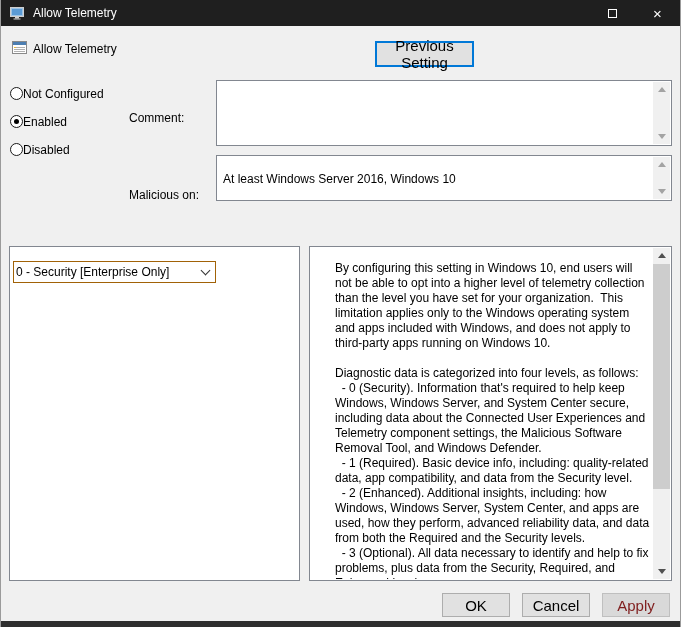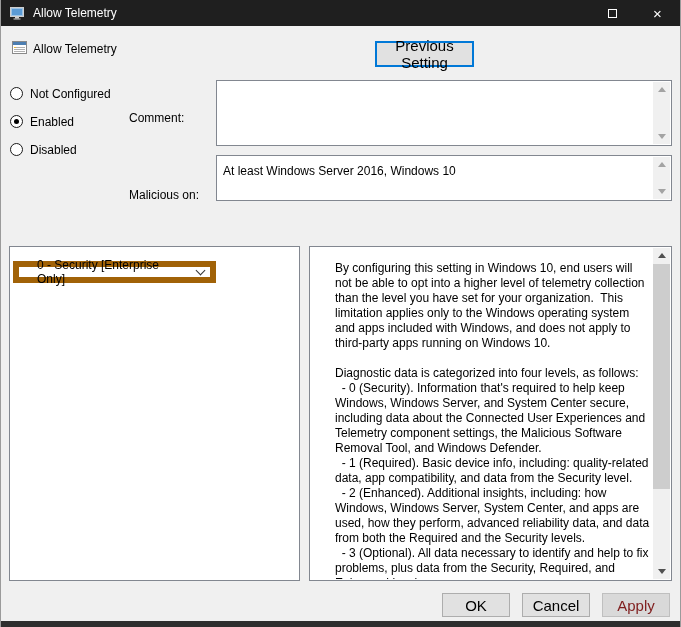--- a/index.html
+++ b/index.html
@@ -49,49 +49,49 @@
   
   .radio-row { position: absolute; left: 9px; display: flex; align-items: center; height: 15px; }
   .radio-circle {
     position: relative; width: 13px; height: 13px; flex: none;
     border: 1px solid #1a1a1a; border-radius: 50%; background: #fff;
   }
   .radio-circle.checked::after {
     content: ""; position: absolute; left: 3px; top: 3px;
     width: 5px; height: 5px; border-radius: 50%; background: #000;
   }
-  .radio-label { margin-left: 7px; }
+  .radio-label { }
   
   .lbl { position: absolute; margin-top: 27px; }
   
   .textbox { position: absolute; background: #fff; border: 1px solid #828790; }
   .comment-box { left: 215px; top: 80px; width: 456px; height: 66px; }
   .supported-box { left: 215px; top: 155px; width: 456px; height: 46px; }
-  .box-text { position: absolute; left: 6px; top: 8px; right: 22px; line-height: 15px; }
+  .box-text { position: absolute; left: 6px; top: 16px; right: 22px; line-height: 15px; }
   
   .sb {
     position: absolute; top: 1px; right: 1px; bottom: 1px; width: 17px;
     background: #f0f0f0;
     display: flex; flex-direction: column; justify-content: space-between;
   }
   .sb-btn { width: 17px; height: 15px; display: flex; align-items: center; justify-content: center; }
   .tri { width: 0; height: 0; display: block; }
   .tri.up   { border-left: 4px solid transparent; border-right: 4px solid transparent; border-bottom: 5px solid #a3a3a3; }
   .tri.down { border-left: 4px solid transparent; border-right: 4px solid transparent; border-top: 5px solid #a3a3a3; }
   .help-sb .tri.up   { border-bottom-color: #505050; }
   .help-sb .tri.down { border-top-color: #505050; }
   .sb-thumb { position: absolute; top: 16px; left: 0; width: 17px; height: 225px; background: #cdcdcd; }
   .help-sb { justify-content: flex-start; }
   .help-sb .sb-btn.bottom { position: absolute; bottom: 0; left: 0; }
   
   .options-panel { position: absolute; left: 8px; top: 246px; width: 291px; height: 335px; background: #fff; border: 1px solid #828790; }
   .dropdown {
     position: absolute; left: 12px; top: 261px; width: 203px; height: 22px;
-    background: #fff; border: 6px solid #a16207;
-    display: flex; align-items: center; padding-left: 18px;
+    background: #fff; border: 1px solid #a16207;
+    display: flex; align-items: center; padding-left: 2px;
   }
   .dropdown-chevron-box { margin-left: auto; width: 20px; height: 100%; display: flex; align-items: center; justify-content: center; }
   .chevron {
     width: 7px; height: 7px; display: block;
     border-right: 1px solid #333; border-bottom: 1px solid #333;
     transform: rotate(45deg); margin-top: -4px;
   }
   .help-panel { position: absolute; left: 308px; top: 246px; width: 363px; height: 335px; background: #fff; border: 1px solid #828790; }
   .help-text {
     position: absolute; left: 1px; top: 1px; right: 19px; bottom: 1px;

